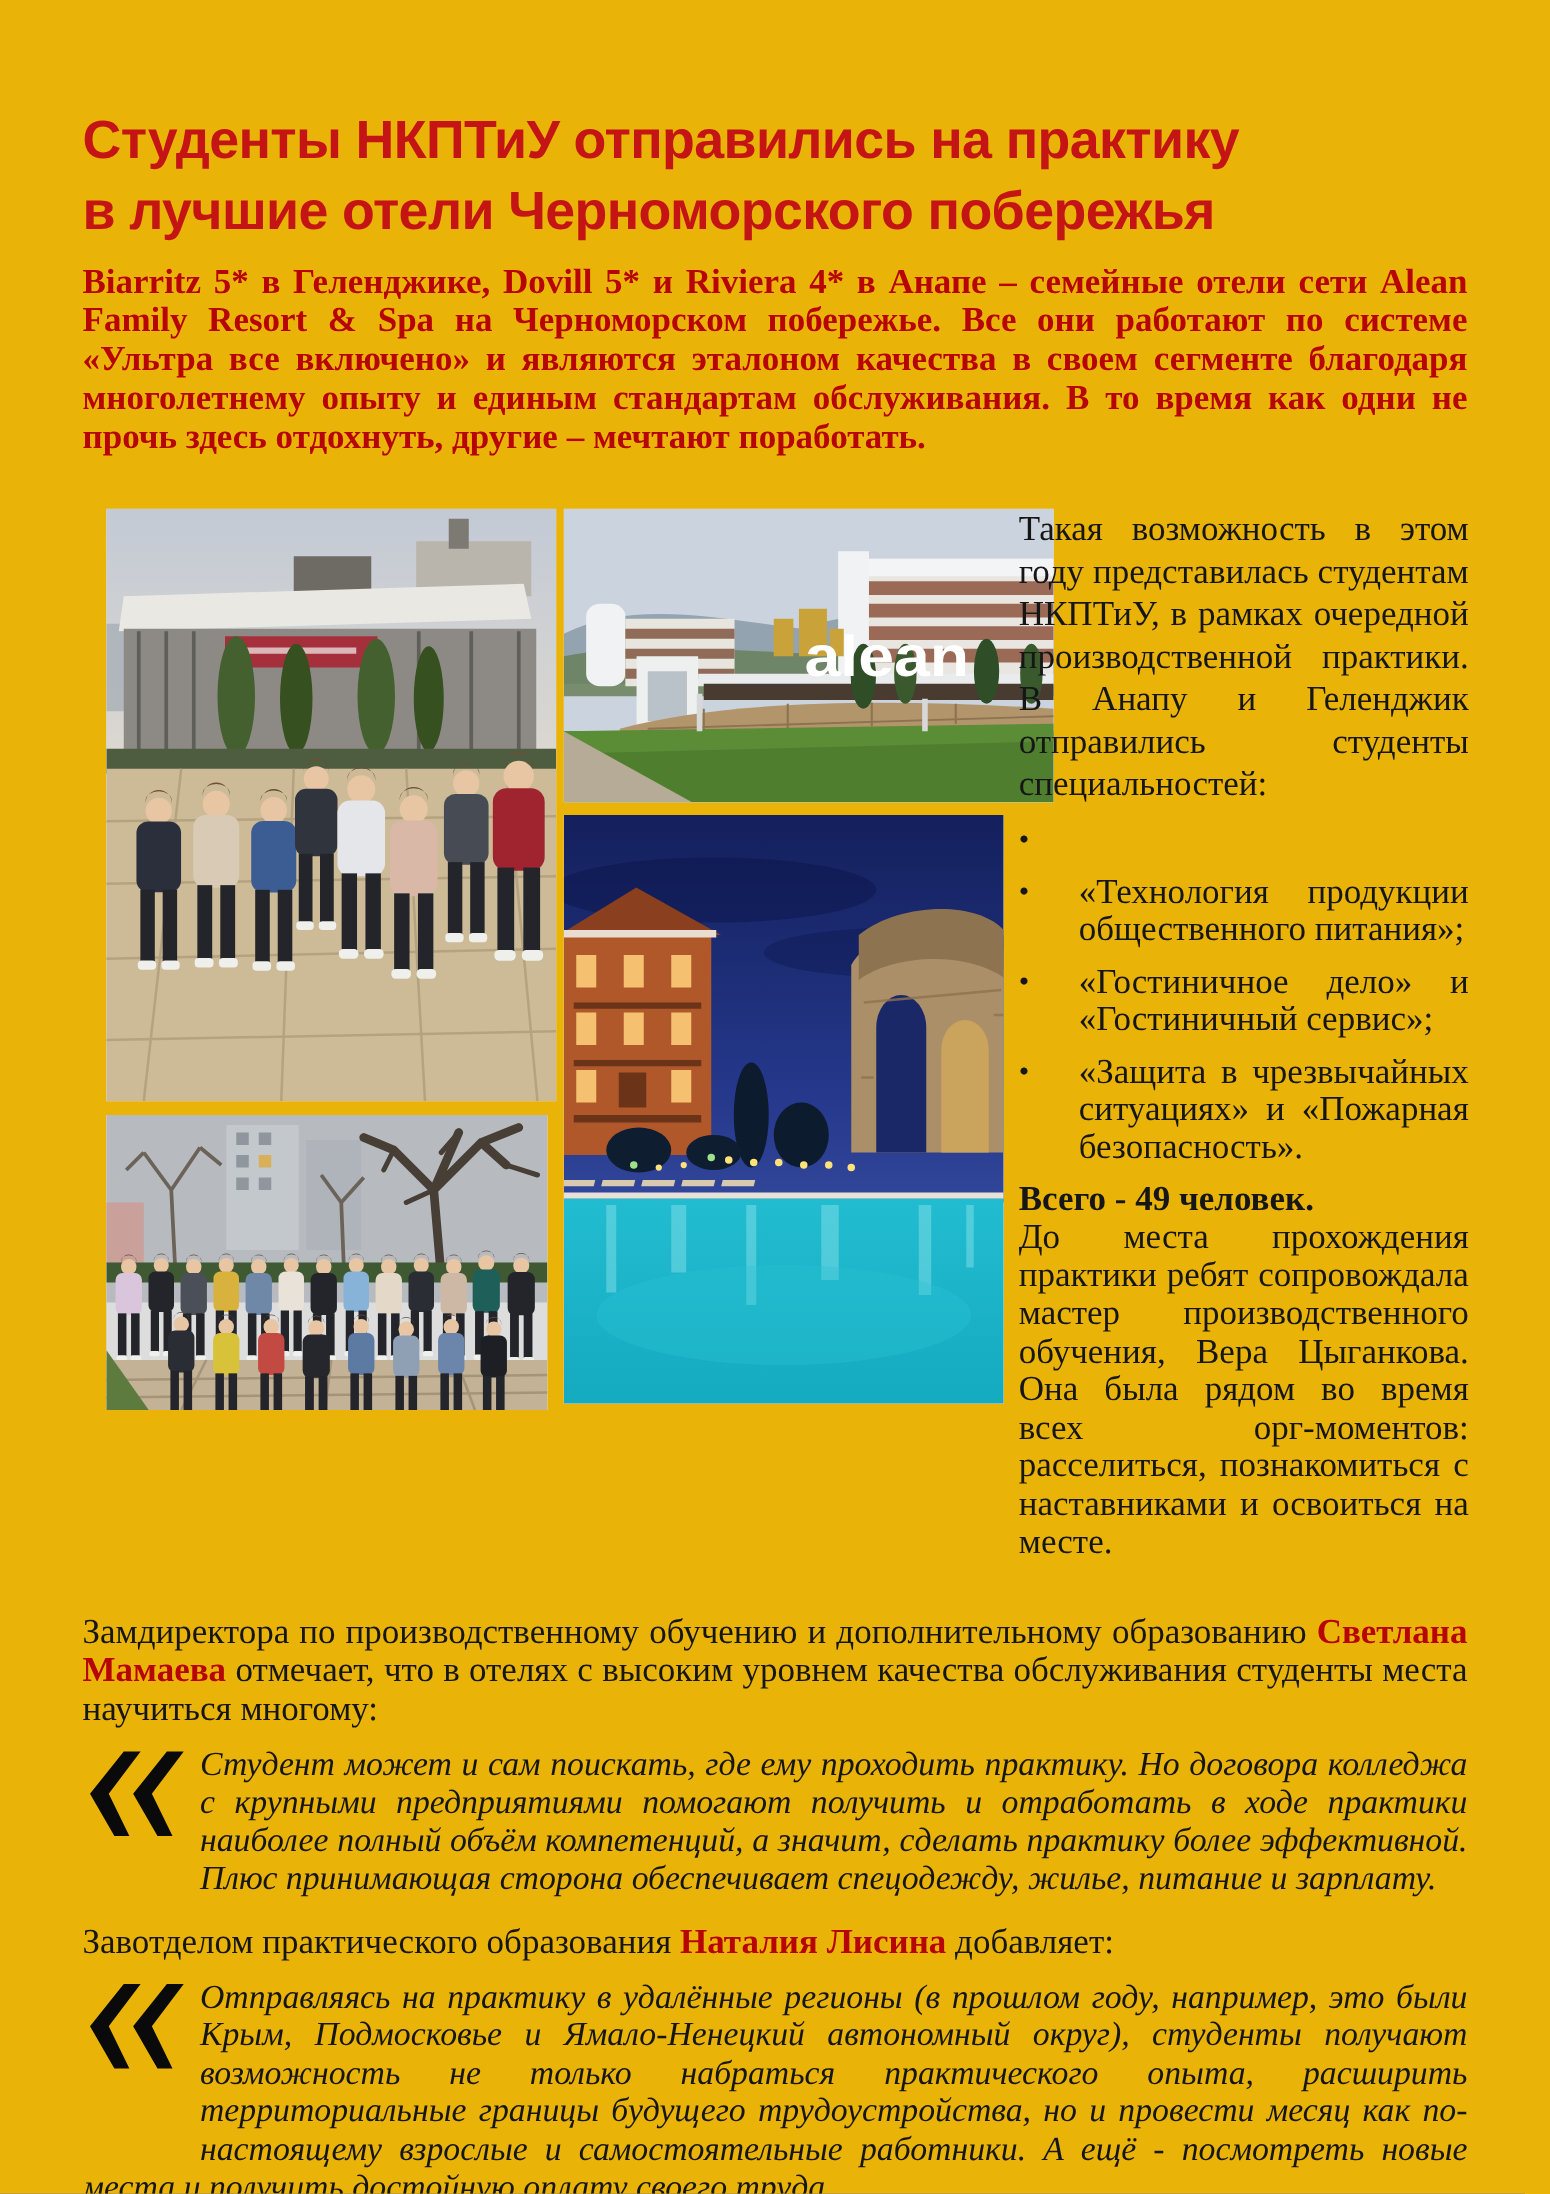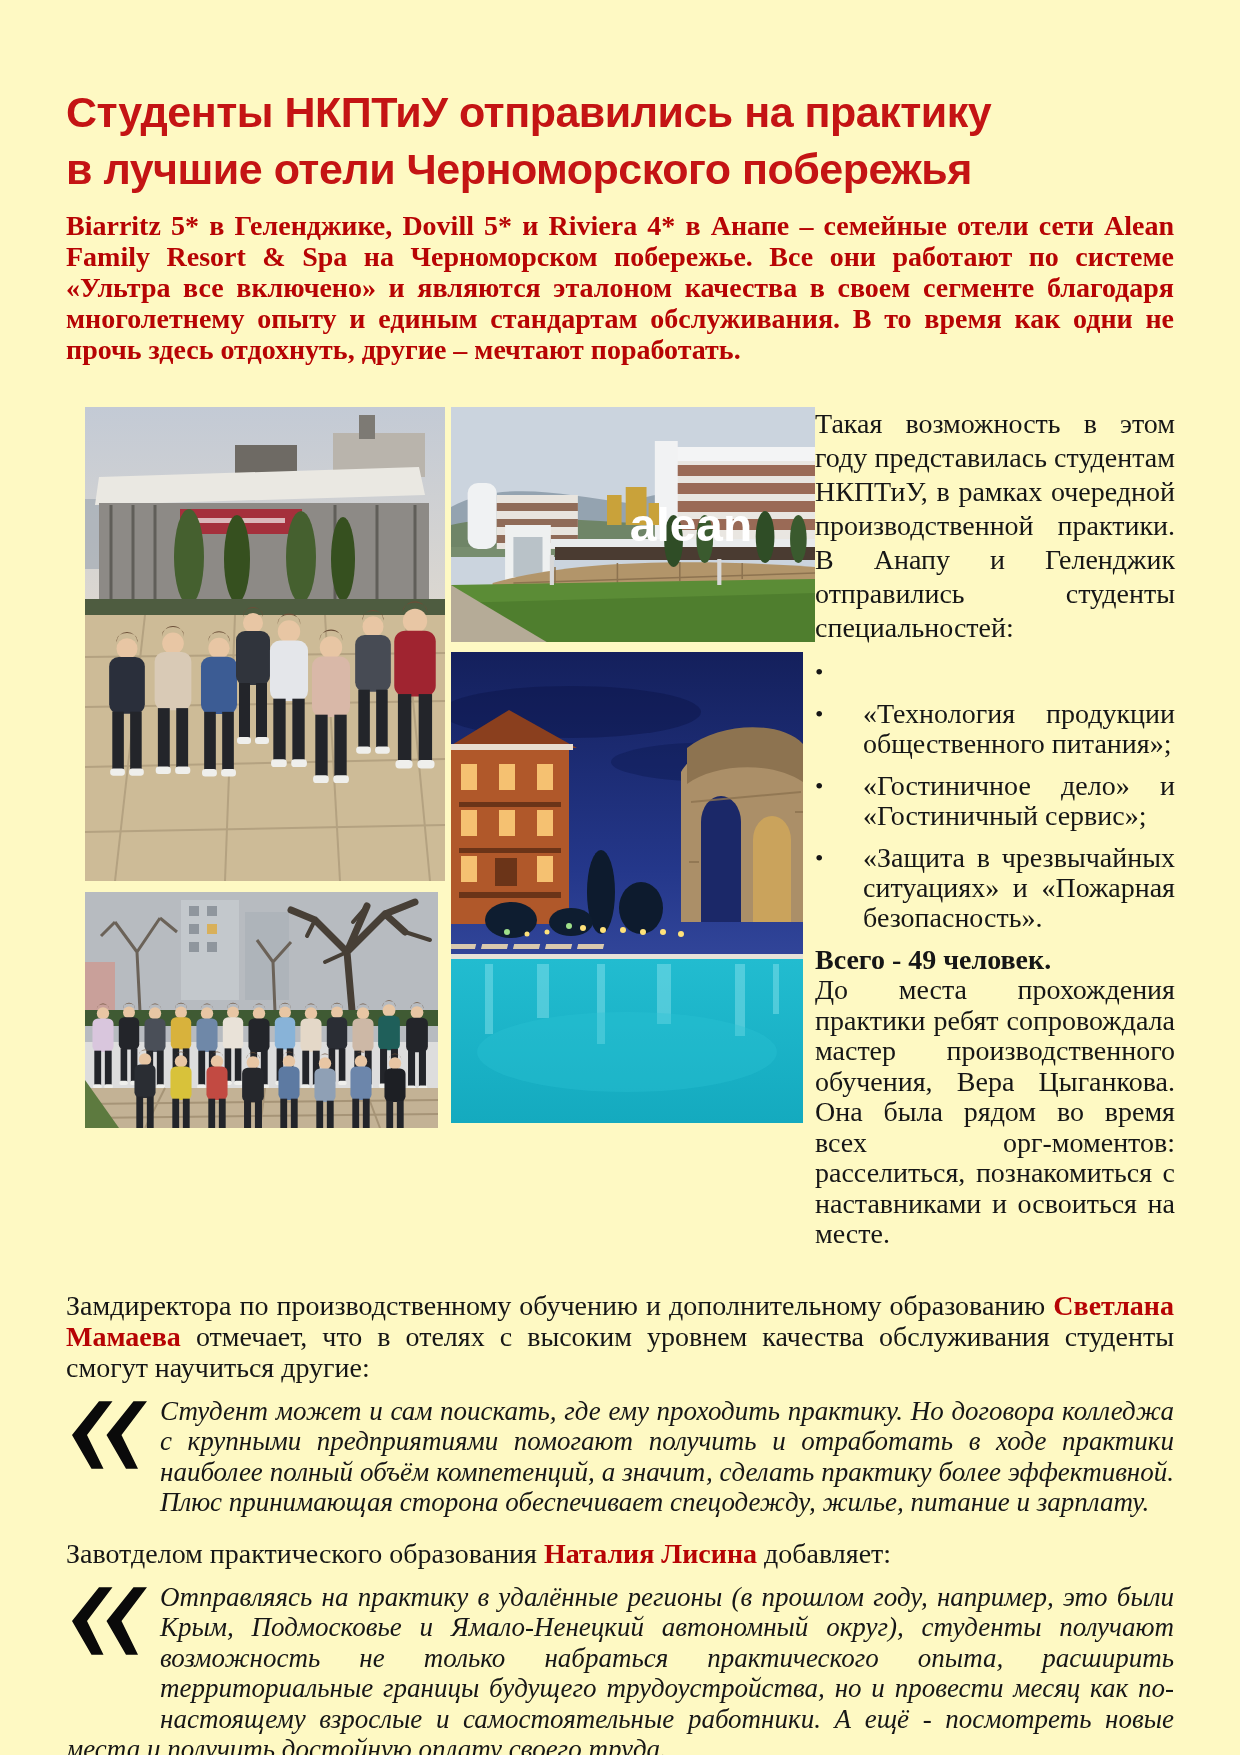--- a/index.html
+++ b/index.html
@@ -5,41 +5,41 @@
   :root{
     --title-red:#C41414;
     --text-red:#B70404;
     --pool-teal:#14AABF;
     --night-blue:#14205C;
     --lawn-green:#4F7E2E;
   }
   *{margin:0;padding:0;box-sizing:border-box;}
   html,body{background:#888;}
   .page{
-    width:1240px;height:1755px;margin:0 auto;background:#fef9c3;position:relative;
+    width:1240px;height:1755px;margin:0 auto;background:#eab308;position:relative;
     font-family:"Liberation Serif","DejaVu Serif",serif;color:#161616;overflow:hidden;
   }
   .content{padding:84px 66px 0 66px;}
   .title{
     font-family:"Liberation Sans","DejaVu Sans",sans-serif;
     font-weight:700;font-size:43px;line-height:57px;letter-spacing:-.5px;
     color:var(--title-red,#C41414);
   }
   .intro{
     margin-top:12px;font-weight:700;font-size:28px;line-height:31px;
     color:var(--text-red,#B70404);text-align:justify;
   }
   .main{margin-top:42px;display:flex;align-items:flex-start;}
   .collage-left{margin-left:19px;width:360px;flex:none;}
   .collage-right{margin-left:6px;width:352px;flex:none;}
   .photo{display:block;overflow:hidden;background:#ddd;}
   .photo svg{display:block;width:100%;height:100%;}
   .ph-a{width:360px;height:474px;}
   .ph-b{width:353px;height:236px;margin-top:11px;}
-  .ph-c{width:364px;height:235px;}
+  .ph-c{width:392px;height:235px;}
   .ph-d{width:352px;height:471px;margin-top:10px;}
   .rightcol{margin-left:12px;width:360px;flex:none;font-size:28px;}
   .rc-p1{line-height:34px;text-align:justify;}
   .rc-list{list-style:none;margin-top:12px;}
   .rc-list li{display:flex;line-height:30px;margin-bottom:12px;}
   .rc-list .bullet{width:48px;flex:none;font-size:24px;}
   .rc-list .itm{flex:1;text-align:justify;}
   .rc-total{line-height:30px;margin-top:2px;font-weight:bold;}
   .rc-p2{line-height:30.5px;text-align:justify;}
   .body-p{margin-top:40px;font-size:28px;line-height:31px;text-align:justify;}
@@ -356,21 +356,21 @@
             <span class="bullet">•</span>
             <span class="itm">«Защита в чрезвычайных ситуациях» и «Пожарная безопасность».</span>
           </li>
         </ul>
         <p class="rc-total">Всего - 49 человек.</p>
         <p class="rc-p2">До места прохождения практики ребят сопровождала мастер производственного обучения, Вера Цыганкова. Она была рядом во время всех орг-моментов: расселиться, познакомиться с наставниками и освоиться на месте.</p>
       </div>
     </div>
 
     <p class="body-p">
-      <span>Замдиректора по производственному обучению и дополнительному образованию </span><span class="red-name">Светлана Мамаева</span><span> отмечает, что в отелях с высоким уровнем качества обслуживания студенты смогут научиться другие:</span>
+      <span>Замдиректора по производственному обучению и дополнительному образованию </span><span class="red-name">Светлана Мамаева</span><span> отмечает, что в отелях с высоким уровнем качества обслуживания студенты места научиться многому:</span>
     </p>
 
     <div class="quote">
       <span class="qfloat qf-1">
         <svg viewBox="0 0 112 90">
           <polygon points="44,0 62,0 28,45 50,90 34,90 8,45" fill="#0a0a0a"></polygon>
           <polygon points="90,0 108,0 74,45 96,90 80,90 54,45" fill="#0a0a0a"></polygon>
         </svg>
       </span>
       <p>Студент может и сам поискать, где ему проходить практику. Но договора колледжа с крупными предприятиями помогают получить и отработать в ходе практики наиболее полный объём компетенций, а значит, сделать практику более эффективной. Плюс принимающая сторона обеспечивает спецодежду, жилье, питание и зарплату.</p>

